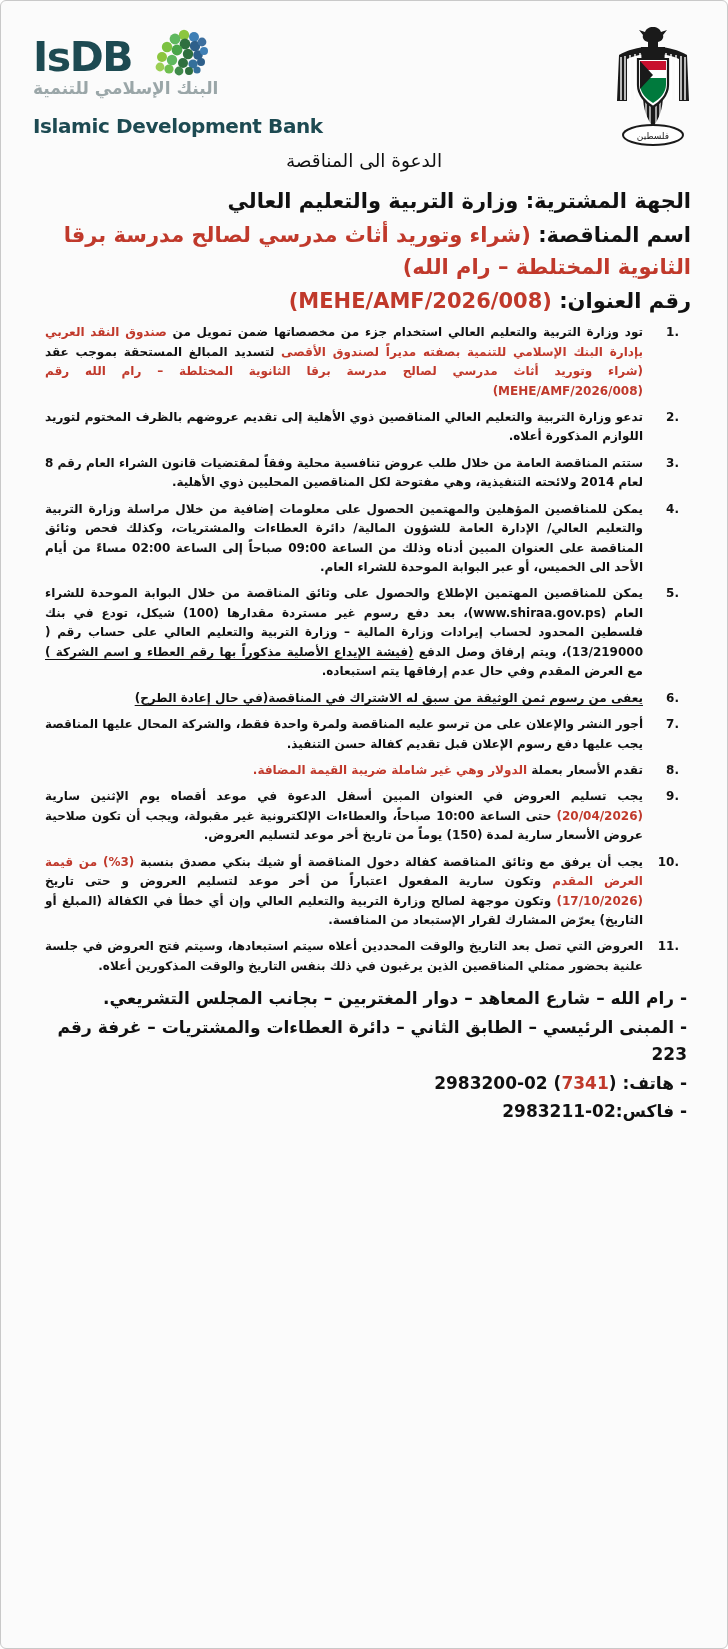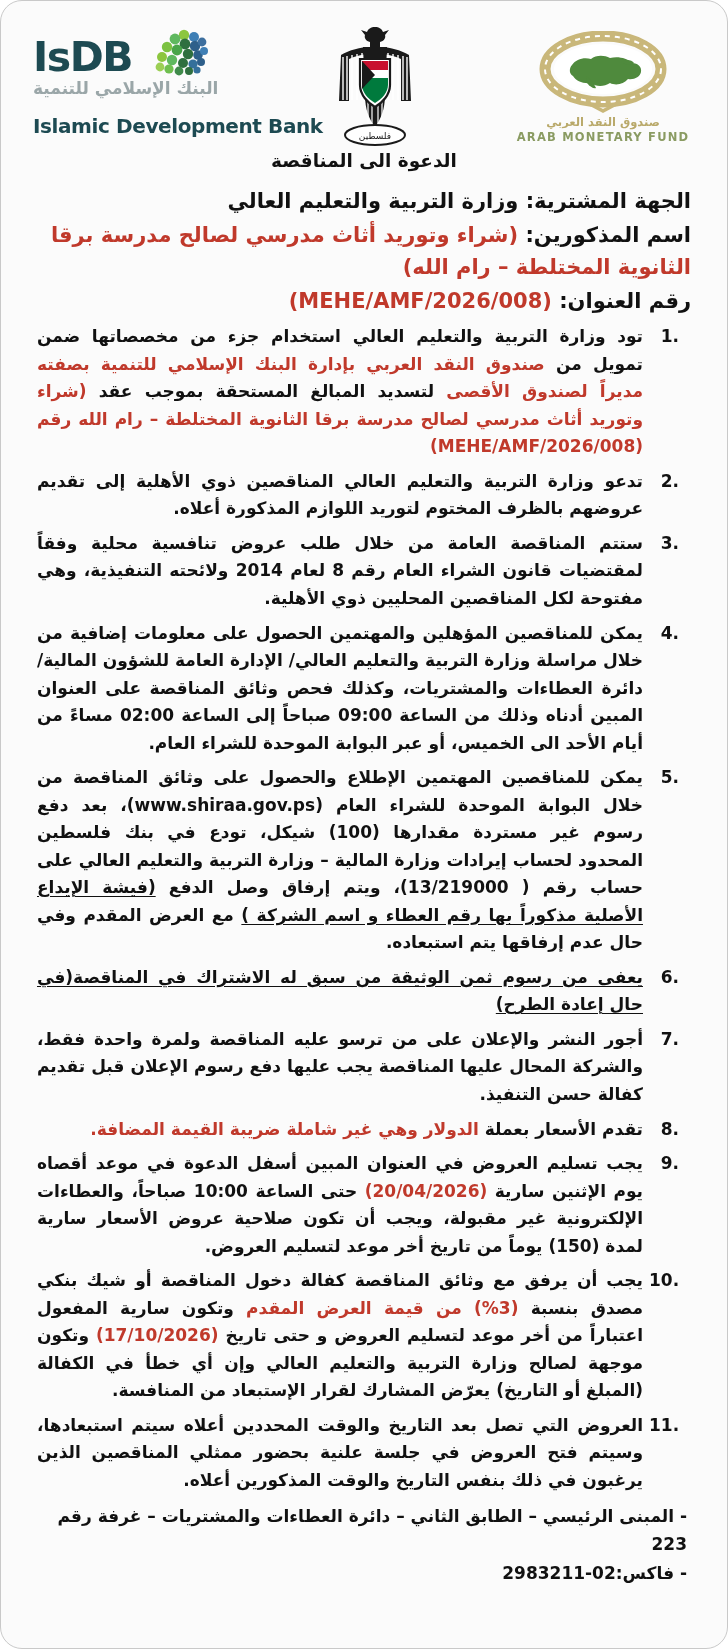--- a/index.html
+++ b/index.html
@@ -15,21 +15,21 @@
     overflow: hidden;
   }
 
   .page {
     position: relative;
     box-sizing: border-box;
     width: 728px;
     height: 1649px;
     background: #fbfbfb;
     border: 1.5px solid #c9c9c9;
-    border-radius: 22px;
+    border-radius: 6px;
     padding: 10px 14px 8px 14px;
     overflow: hidden;
   }
 
   
   .logo-band {
     display: flex;
     align-items: flex-start;
     justify-content: space-between;
     direction: ltr;
@@ -114,21 +114,21 @@
     font-weight: bold;
     color: #8a9b62;
     letter-spacing: 1.2px;
     margin-top: 1px;
   }
 
   
   .doc-title {
     text-align: center;
     font-size: 18.5px;
-    font-weight: bold;
+    font-weight: normal;
     color: #111111;
     margin: 4px 0 14px 0;
     letter-spacing: 0px;
   }
 
   
   .header-block {
     padding: 0 22px 0 26px;
     font-size: 21px;
     line-height: 1.55;
@@ -142,28 +142,29 @@
   
   ol.clauses {
     margin: 6px 0 0 0;
     padding: 0 34px 0 22px;
     list-style: none;
     counter-reset: clause;
   }
   ol.clauses > li {
     position: relative;
     counter-increment: clause;
-    font-size: 17px;
+    font-size: 12px;
     line-height: 1.62;
     color: #111111;
     font-weight: bold;
     text-align: justify;
     text-align-last: right;
     margin-bottom: 7px;
     padding-right: 36px;
+    margin-left: 8px;
   }
   ol.clauses > li::before {
     content: counter(clause) ".";
     position: absolute;
     right: 0;
     top: 0;
     width: 30px;
     text-align: left;
     font-weight: bold;
     color: #111111;
@@ -262,53 +263,30 @@
           <path d="M35 47 L61 47 L61 55 L35 55 Z" fill="#ffffff"></path>
           <path d="M35 55 L61 55 L61 62 C61 69 55 76 48 80 C41 76 35 69 35 62 Z" fill="#007a3d"></path>
           <path d="M35 38 L48 52 L35 66 Z" fill="#1a1a1a"></path>
         </g>
 
         <ellipse cx="48" cy="112" rx="30" ry="10" fill="#ffffff" stroke="#1a1a1a" stroke-width="2"></ellipse>
         <text x="48" y="116" text-anchor="middle" font-size="9" font-family="DejaVu Sans, sans-serif" fill="#1a1a1a">فلسطين</text>
       </svg>
     </div>
 
-    <div class="amf">
-      <div class="amf-mark">
-        <svg width="150" height="86" viewBox="0 0 150 86">
-
-          <ellipse cx="75" cy="38" rx="58" ry="33" fill="none" stroke="#c9b77a" stroke-width="11"></ellipse>
-          <ellipse cx="75" cy="38" rx="58" ry="33" fill="none" stroke="#ffffff" stroke-width="2" stroke-dasharray="5 5"></ellipse>
-          <ellipse cx="75" cy="38" rx="49" ry="25" fill="#ffffff"></ellipse>
-
-          <g fill="#4f8a3d">
-            <path d="M44 34 C48 28 56 26 63 28 C68 24 76 24 82 27 C90 25 99 27 104 32
-                     C110 32 114 36 113 41 C112 46 106 49 100 48
-                     C96 53 88 55 82 52 C76 56 68 56 63 52
-                     C55 53 48 50 45 45 C41 43 41 37 44 34 Z"></path>
-            <path d="M58 45 C62 48 66 52 68 57 C66 58 62 56 59 52 Z"></path>
-            <path d="M95 30 C99 28 104 29 106 32 C103 34 98 34 95 32 Z"></path>
-          </g>
-
-          <path d="M60 70 L75 78 L90 70 L90 74 L75 82 L60 74 Z" fill="#c9b77a"></path>
-        </svg>
-      </div>
-      <div class="amf-ar">صندوق النقد العربي</div>
-      <div class="amf-en">ARAB MONETARY FUND</div>
-    </div>
   </div>
 
   <div class="doc-title">الدعوة الى المناقصة</div>
 
   <div class="header-block">
     <div class="line">
       <span>الجهة المشترية: وزارة التربية والتعليم العالي</span>
     </div>
     <div class="line">
-      <span class="black">اسم المذكورين: </span><span class="red">(شراء وتوريد أثاث مدرسي لصالح مدرسة برقا الثانوية المختلطة – رام الله)</span>
+      <span class="black">اسم المناقصة: </span><span class="red">(شراء وتوريد أثاث مدرسي لصالح مدرسة برقا الثانوية المختلطة – رام الله)</span>
     </div>
     <div class="line">
       <span class="black">رقم العنوان: </span><span class="red num-lat">(MEHE/AMF/2026/008)</span>
     </div>
   </div>
 
   <ol class="clauses">
       <li><span class="black">تود وزارة التربية والتعليم العالي استخدام جزء من مخصصاتها ضمن تمويل من </span><span class="red">صندوق النقد العربي بإدارة البنك الإسلامي للتنمية بصفته مديراً لصندوق الأقصى</span><span class="black"> لتسديد المبالغ المستحقة بموجب عقد </span><span class="red">(شراء وتوريد أثاث مدرسي لصالح مدرسة برقا الثانوية المختلطة – رام الله  رقم (MEHE/AMF/2026/008)</span></li>
       <li><span class="black">تدعو وزارة التربية والتعليم العالي المناقصين ذوي الأهلية إلى تقديم عروضهم بالظرف المختوم لتوريد اللوازم المذكورة أعلاه.</span></li>
       <li><span class="black">ستتم المناقصة العامة من خلال طلب عروض تنافسية محلية وفقاً لمقتضيات قانون الشراء العام رقم 8 لعام 2014 ولائحته التنفيذية، وهي مفتوحة لكل المناقصين المحليين ذوي الأهلية.</span></li>
@@ -316,17 +294,19 @@
       <li><span class="black">يمكن للمناقصين المهتمين الإطلاع والحصول على وثائق المناقصة من خلال البوابة الموحدة للشراء العام (www.shiraa.gov.ps)، بعد دفع رسوم غير مستردة مقدارها  (100) شيكل، تودع في بنك فلسطين المحدود لحساب إيرادات وزارة المالية – وزارة التربية والتعليم العالي على حساب رقم ( 13/219000)، ويتم إرفاق وصل الدفع </span><span class="black ul">(فيشة الإيداع الأصلية مذكوراً بها رقم العطاء و اسم الشركة )</span><span class="black"> مع العرض المقدم وفي حال عدم إرفاقها يتم استبعاده.</span></li>
       <li><span class="black ul">يعفى من رسوم ثمن الوثيقة من سبق له الاشتراك في المناقصة(في حال إعادة الطرح)</span></li>
       <li><span class="black">أجور النشر والإعلان على من ترسو عليه المناقصة ولمرة واحدة فقط، والشركة المحال عليها المناقصة يجب عليها دفع رسوم الإعلان قبل تقديم كفالة حسن التنفيذ.</span></li>
       <li><span class="black">تقدم الأسعار بعملة </span><span class="red">الدولار وهي غير شاملة ضريبة القيمة المضافة.</span></li>
       <li><span class="black">يجب تسليم العروض في العنوان المبين أسفل الدعوة في موعد أقصاه يوم الإثنين سارية </span><span class="red">(20/04/2026)</span><span class="black"> حتى الساعة 10:00  صباحاً، والعطاءات الإلكترونية غير مقبولة، ويجب أن تكون صلاحية عروض الأسعار سارية لمدة (150) يوماً من تاريخ أخر موعد لتسليم العروض.</span></li>
       <li><span class="black">يجب أن يرفق مع وثائق المناقصة كفالة دخول المناقصة أو شيك بنكي مصدق بنسبة </span><span class="red">(3%) من قيمة العرض المقدم</span><span class="black"> وتكون سارية المفعول اعتباراً من أخر موعد لتسليم العروض و حتى تاريخ </span><span class="red">(17/10/2026)</span><span class="black"> وتكون موجهة لصالح وزارة التربية والتعليم العالي وإن أي خطأ في الكفالة  (المبلغ أو التاريخ) يعرّض المشارك لقرار الإستبعاد من المنافسة.</span></li>
       <li><span class="black">العروض التي تصل بعد التاريخ والوقت المحددين أعلاه سيتم استبعادها، وسيتم فتح العروض في جلسة علنية بحضور ممثلي المناقصين الذين يرغبون في ذلك بنفس التاريخ والوقت المذكورين أعلاه.</span></li>
     </ol>
 
   <div class="footer">
+      <div class="frow"><span class="black">- رام الله – شارع المعاهد – دوار المغتربين – بجانب المجلس التشريعي.</span></div>
       <div class="frow"><span class="black">- المبنى الرئيسي – الطابق الثاني – دائرة العطاءات والمشتريات – غرفة رقم 223</span></div>
+      <div class="frow"><span class="black">- هاتف: (</span><span class="red">7341</span><span class="black">) 02-2983200</span></div>
       <div class="frow"><span class="black">- فاكس:02-2983211</span></div>
     </div>
 
 </div>
 
 </body></html>

